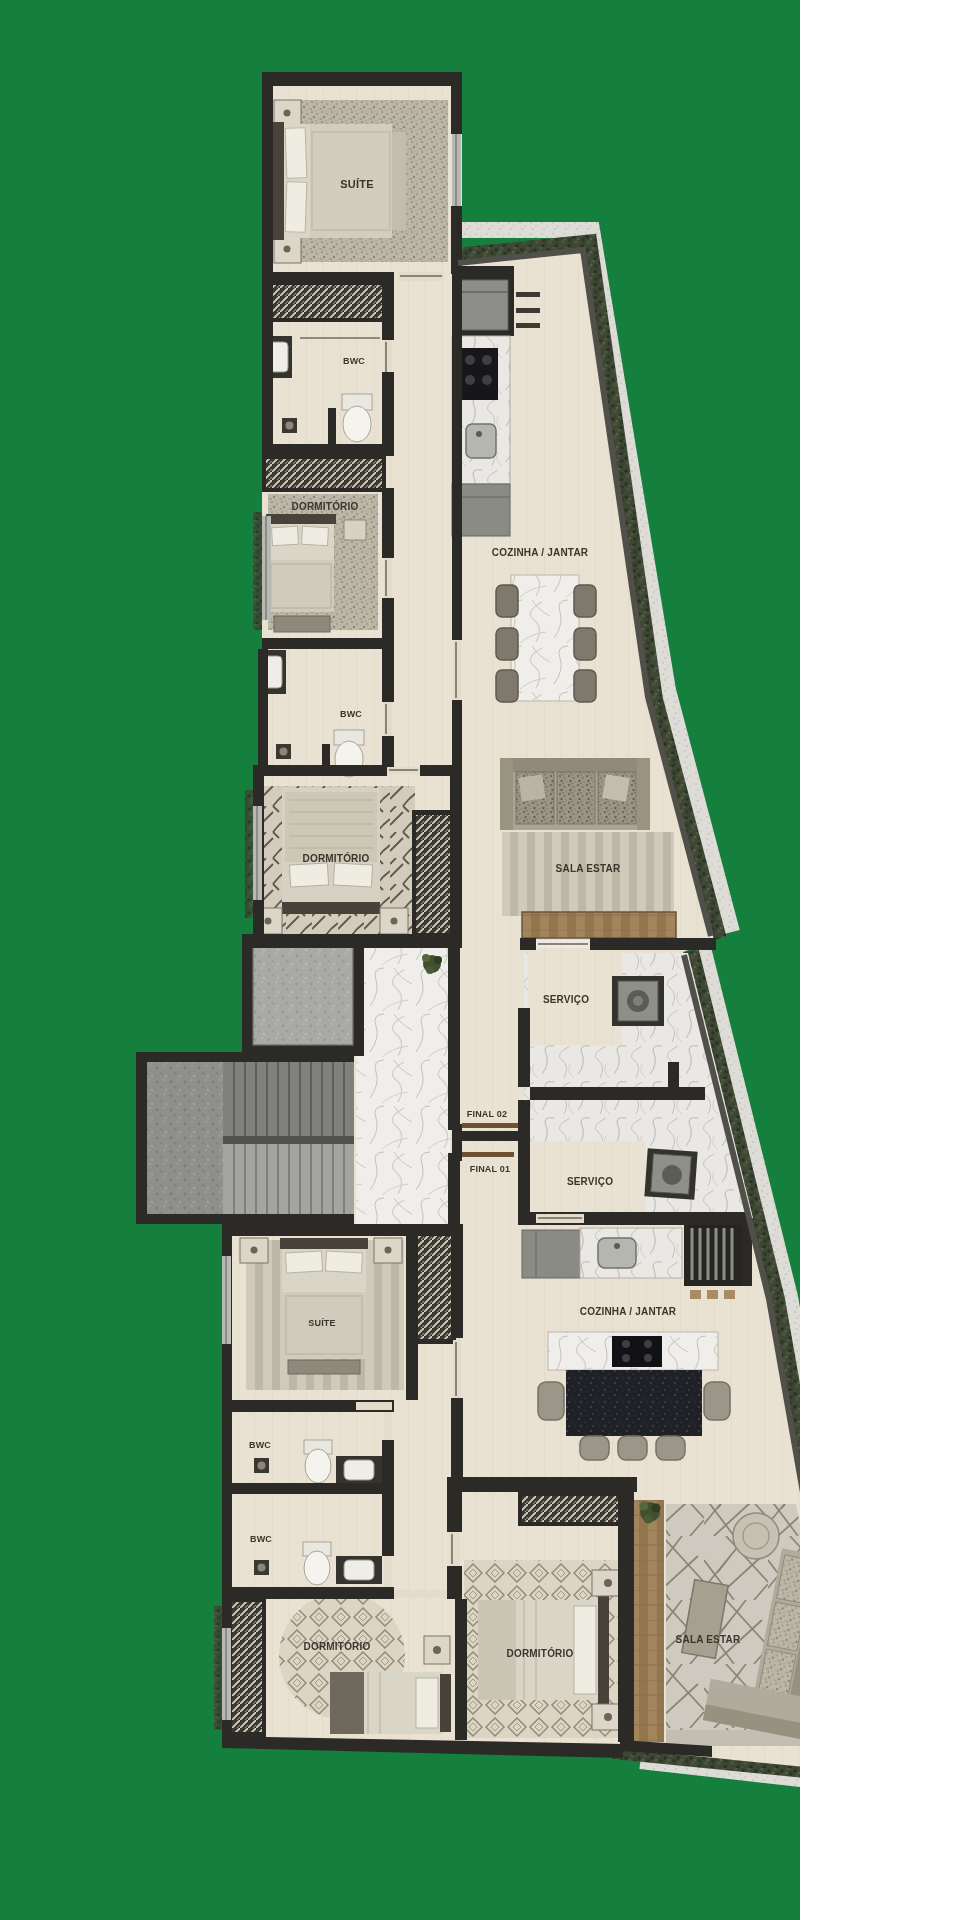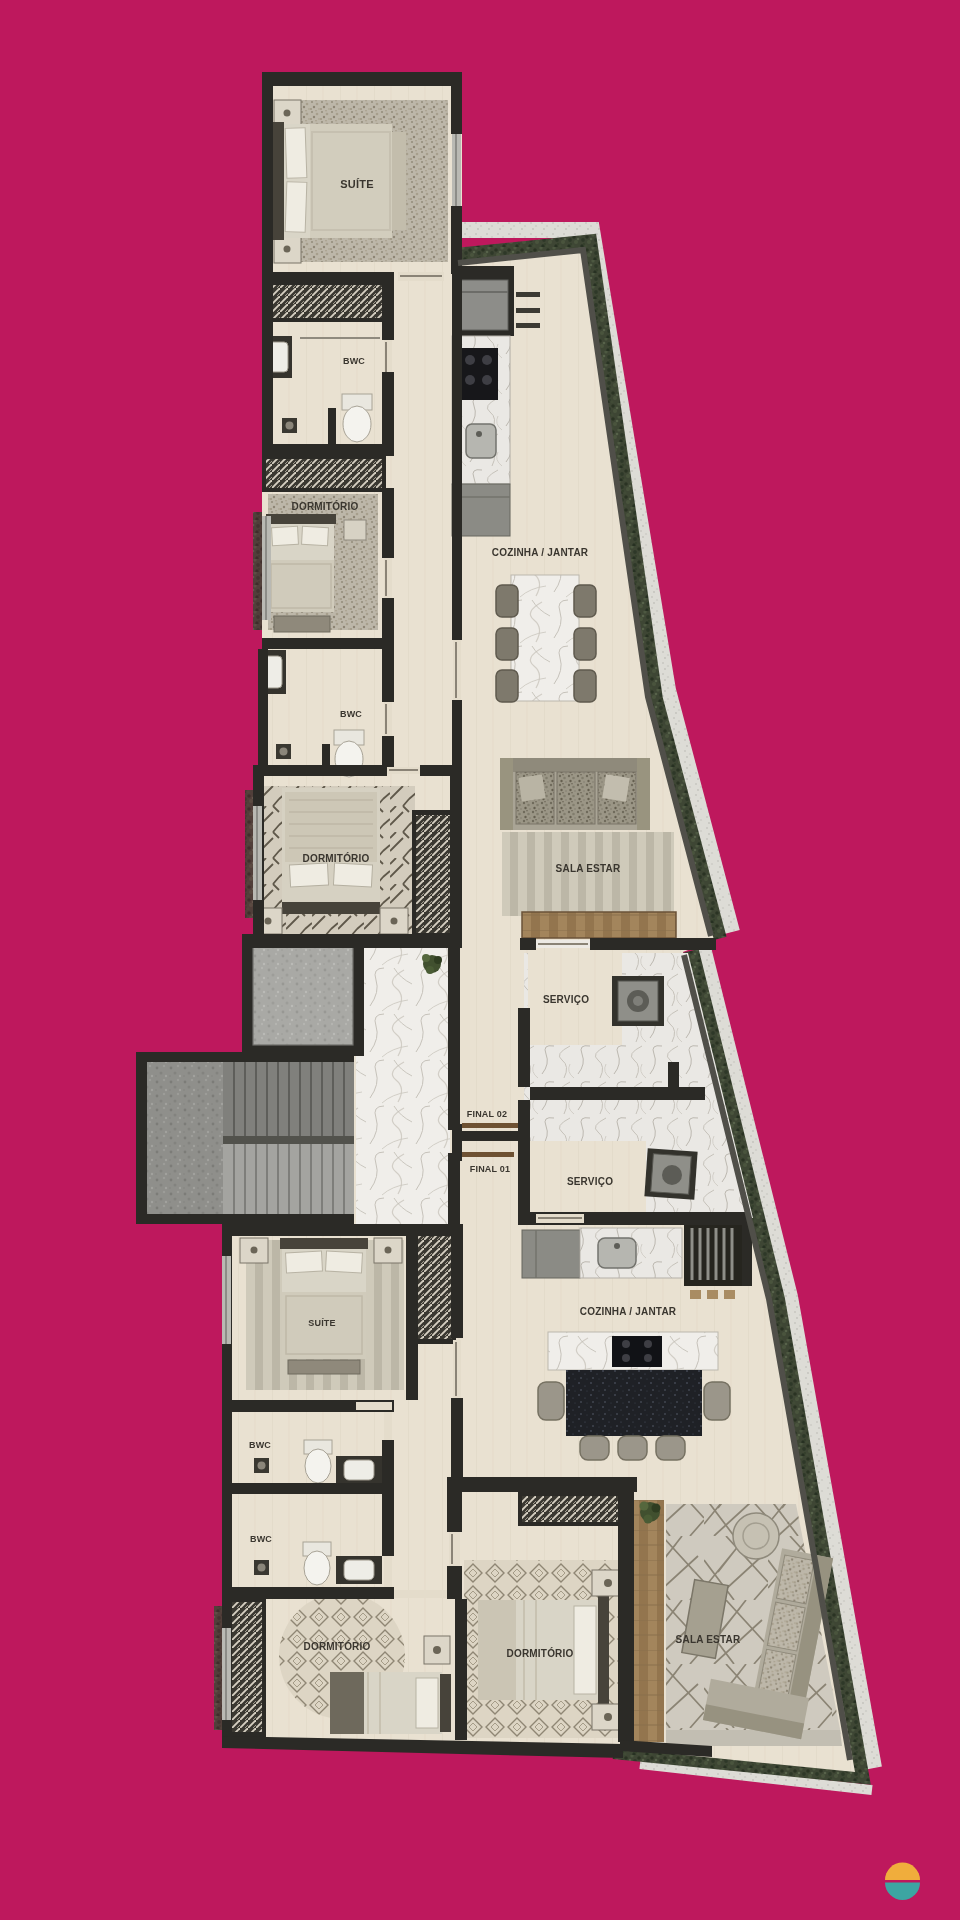--- a/index.html
+++ b/index.html
@@ -1,16 +1,16 @@
 <!DOCTYPE html>
 <html><head>
 <meta charset="utf-8">
 <style>
   html,body{margin:0;padding:0;background:#ffffff;}
-  .page{width:960px;height:1920px;position:relative;background:#be185d;overflow:hidden;
+  .page{width:800px;height:1920px;position:relative;background:#15803d;overflow:hidden;
         font-family:"Liberation Sans", sans-serif;}
   svg{position:absolute;top:0;left:0;}
   text{font-family:"Liberation Sans", sans-serif;font-weight:bold;fill:#3a362f;}
 </style>
 </head>
 <body>
 <div class="page">
 <svg width="960" height="1920" viewBox="0 0 960 1920">
 <defs>
   <pattern id="hatch" width="8" height="8" patternUnits="userSpaceOnUse">

